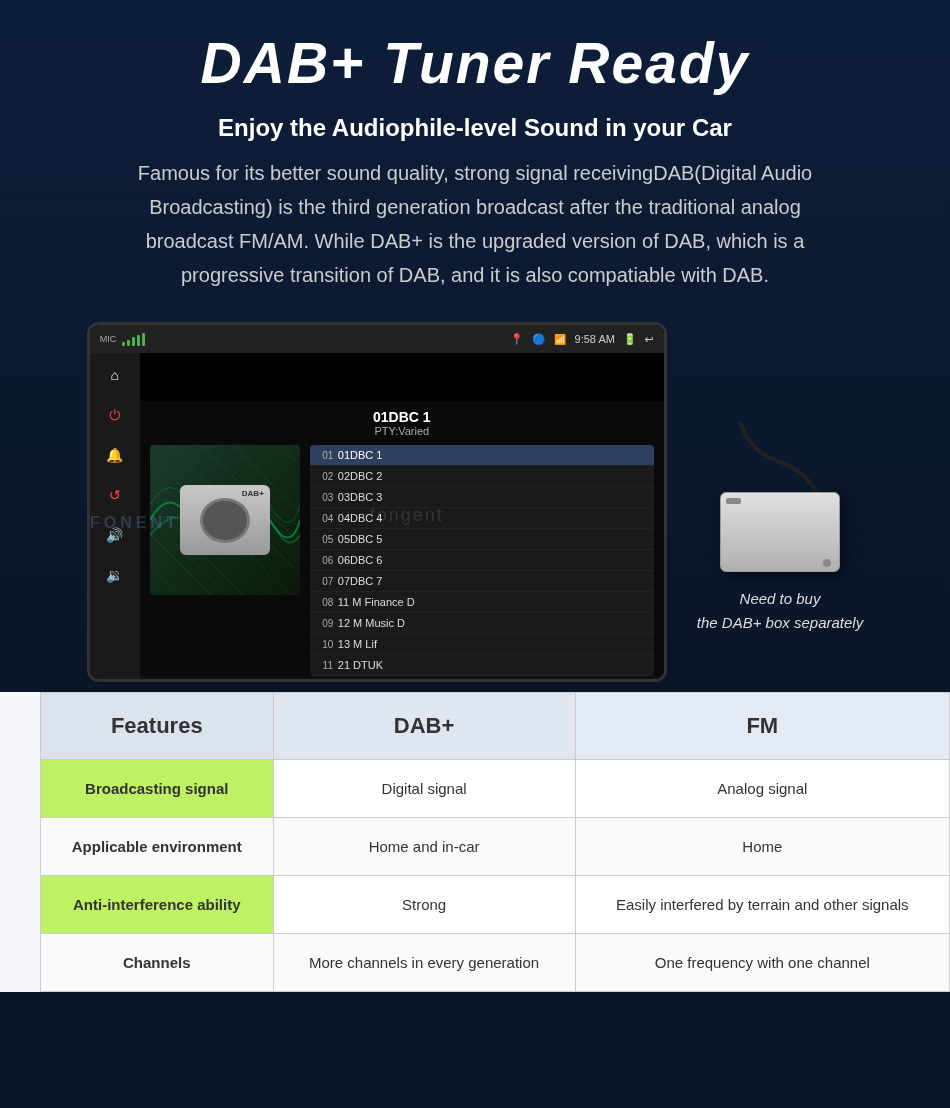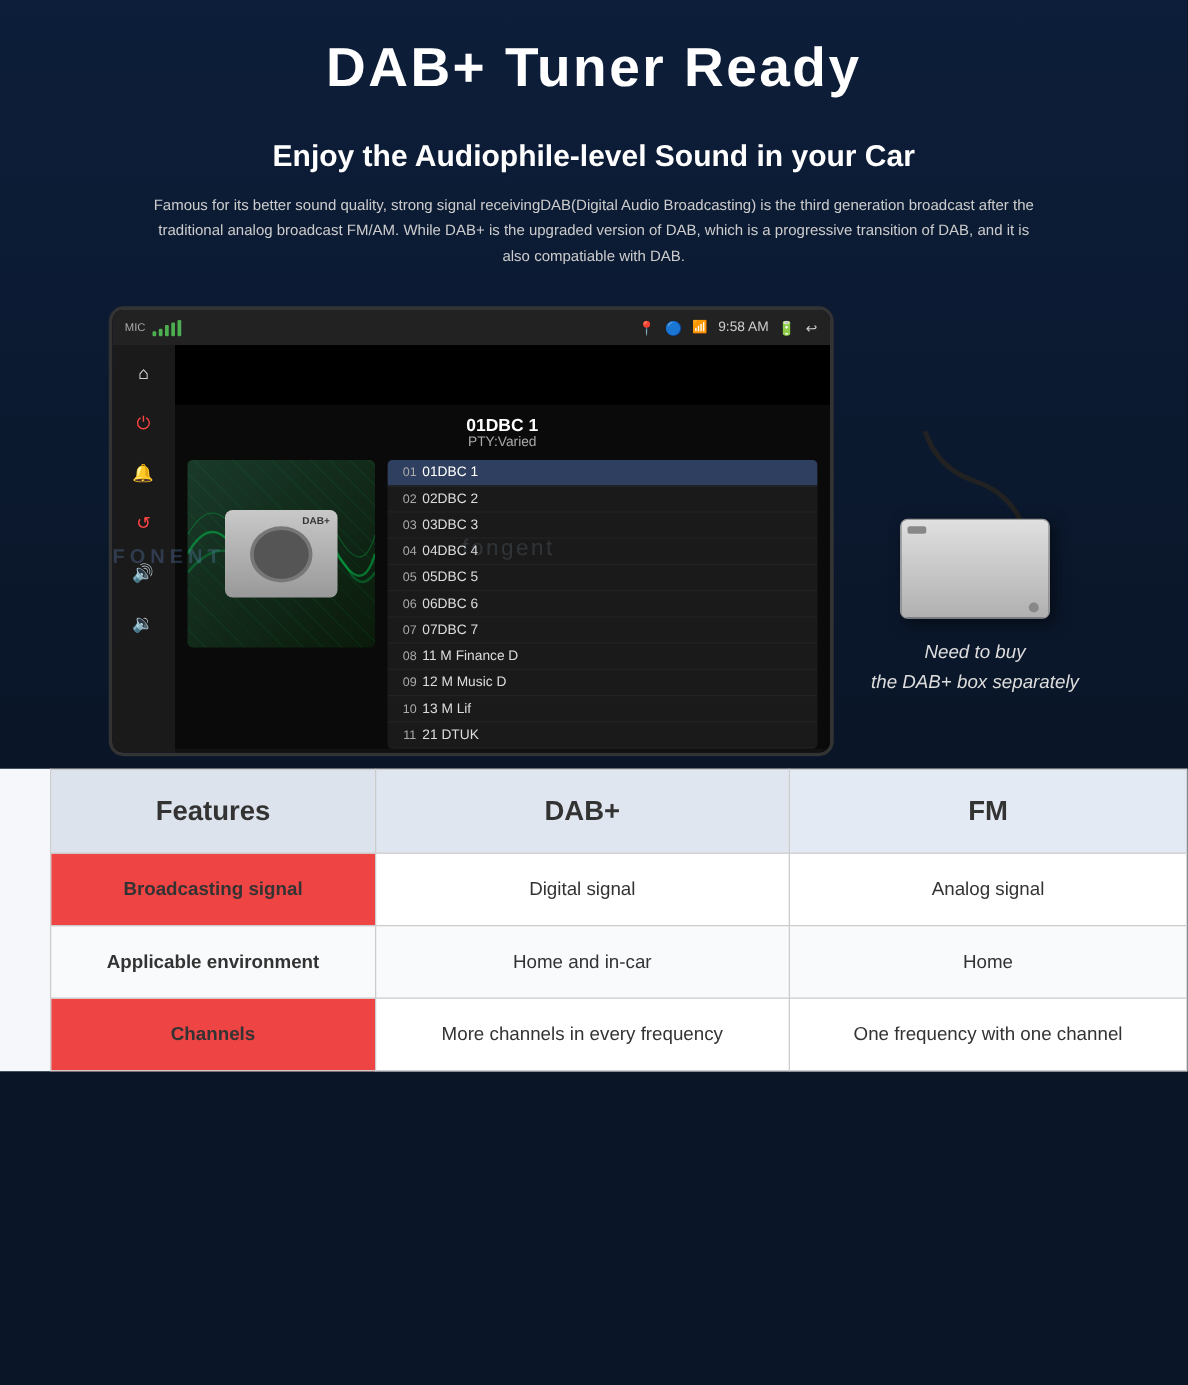--- a/index.html
+++ b/index.html
@@ -13,36 +13,37 @@
     }
 
     
     .top-section {
       background: linear-gradient(180deg, #0d1e3a 0%, #0a1628 100%);
       padding: 30px 60px 40px;
       text-align: center;
     }
 
     .main-title {
-      font-size: 44px;
+      font-size: 57px;
       font-weight: 900;
       color: #fff;
       letter-spacing: 2px;
-      margin-bottom: 32px;
+      margin-bottom: 18px;
+      font-style: italic;
     }
 
     .sub-title {
       font-size: 24px;
       font-weight: 700;
       color: #fff;
       margin-bottom: 14px;
     }
 
     .description {
-      font-size: 12px;
+      font-size: 20px;
       color: #ccc;
       line-height: 1.7;
       max-width: 720px;
       margin: 0 auto 30px;
     }
 
     
     .screen-container {
       position: relative;
       display: flex;
@@ -365,21 +366,21 @@
       background: #fff;
       line-height: 1.4;
     }
 
     .comparison-table tr:nth-child(even) td {
       background: #f8fafc;
     }
 
     .comparison-table td:first-child {
       font-weight: 600;
-      background: #ef4444;
+      background: #bef264;
     }
   </style>
 </head>
 <body>
 
 <div class="top-section">
   <h1 class="main-title">DAB+ Tuner Ready</h1>
   <h2 class="sub-title">Enjoy the Audiophile-level Sound in your Car</h2>
   <p class="description">Famous for its better sound quality, strong signal receivingDAB(Digital Audio Broadcasting) is the third generation broadcast after the traditional analog broadcast FM/AM. While DAB+ is the upgraded version of DAB, which is a progressive transition of DAB, and it is also compatiable with DAB.</p>
 
@@ -542,19 +543,24 @@
     <td>Broadcasting signal</td>
     <td>Digital signal</td>
     <td>Analog signal</td>
   </tr>
         <tr>
     <td>Applicable environment</td>
     <td>Home and in-car</td>
     <td>Home</td>
   </tr>
         <tr>
+    <td>Anti-interference ability</td>
+    <td>Strong</td>
+    <td>Easily interfered by terrain and other signals</td>
+  </tr>
+        <tr>
     <td>Channels</td>
-    <td>More channels in every frequency</td>
+    <td>More channels in every generation</td>
     <td>One frequency with one channel</td>
   </tr>
       </tbody>
   </table>
 </div>
 
 </body></html>

